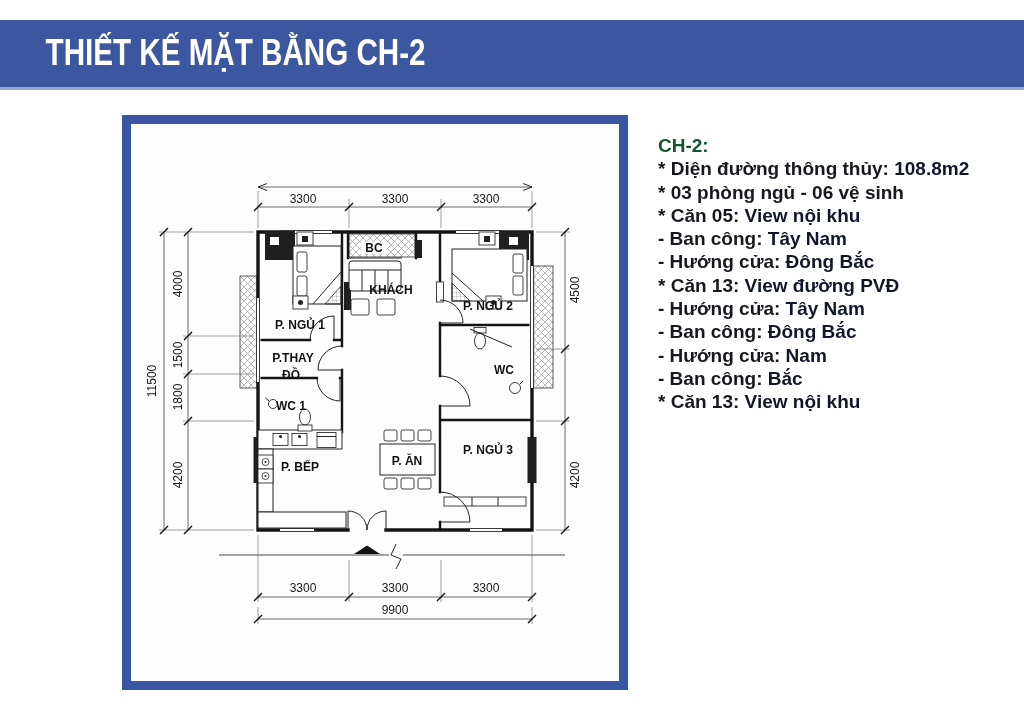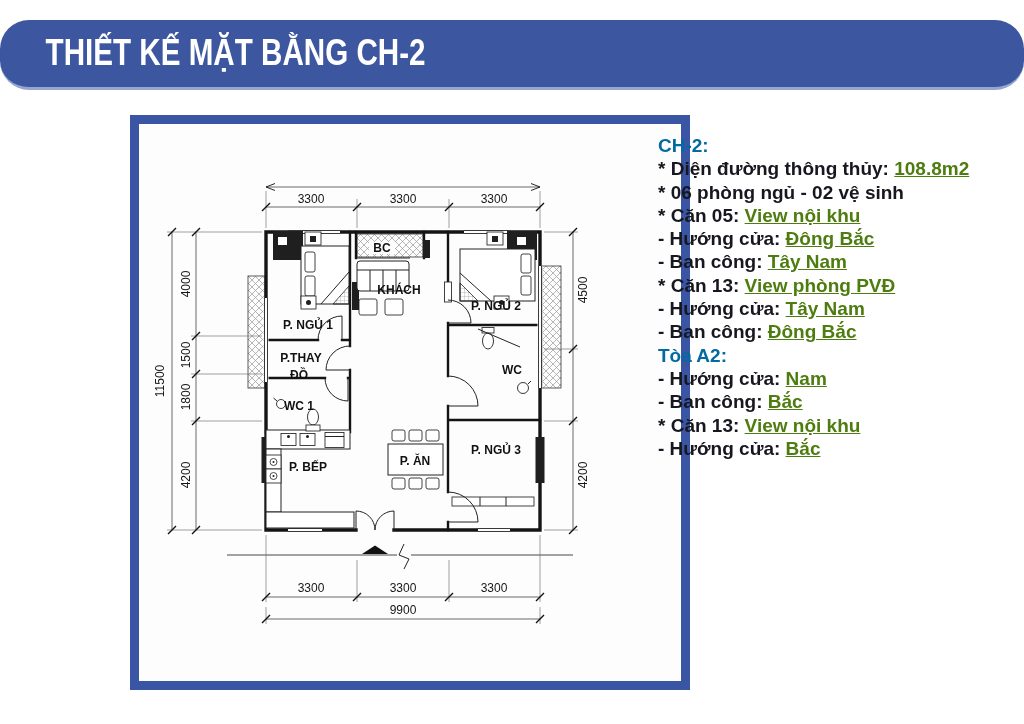--- a/index.html
+++ b/index.html
@@ -2,40 +2,40 @@
 <html><head>
 <meta charset="utf-8">
 <style>
   html,body{margin:0;padding:0;}
   body{
     position:relative;width:1024px;height:724px;background:#ffffff;
     font-family:"Liberation Sans",sans-serif;overflow:hidden;
   }
   .banner{
     position:absolute;left:0;top:20px;width:1024px;height:70px;
-    background:#3d56a0;border-bottom:3px solid #96a6cf;box-sizing:border-box;border-radius:29px;
+    background:#3d56a0;border-bottom:3px solid #96a6cf;box-sizing:border-box;
   }
   .banner .title{
     margin:0;padding-left:57px;line-height:66px;color:#ffffff;
     font-size:37px;font-weight:700;letter-spacing:0px;white-space:nowrap;
     transform:scaleX(0.8);transform-origin:0 50%;
   }
   .frame{
-    position:absolute;left:130px;top:115px;width:560px;height:575px;
+    position:absolute;left:122px;top:115px;width:506px;height:575px;
     border:9px solid #3a55a4;box-sizing:border-box;background:#fdfdfd;
   }
   .frame svg{position:absolute;left:0;top:0;width:472px;height:557px;}
 
   .details{
     position:absolute;left:658px;top:134px;width:350px;
     font-weight:700;font-size:19px;color:#17171f;
   }
   .details .row{height:23.3px;line-height:23.3px;white-space:pre;}
-  .details .head .lab{color:#0369a1;}
-  .details .val{color:#4d7c0f;text-decoration:underline;}
+  .details .head .lab{color:#14532d;}
+  .details .val{color:#0f172a;}
 
   
   .w1{stroke:#141414;stroke-width:3.4;fill:none;stroke-linecap:square}
   .w2{stroke:#141414;stroke-width:2.4;fill:none;stroke-linecap:square}
   .thin{stroke:#222;stroke-width:1;fill:none}
   .fw{stroke:#222;stroke-width:1;fill:#ffffff}
   .f9{stroke:#222;stroke-width:.85;fill:#ffffff}
   .dimline{stroke:#444;stroke-width:.8;fill:none}
   .ext{stroke:#777;stroke-width:.7;fill:none}
   .tick{stroke:#111;stroke-width:1.4;fill:none}
@@ -217,25 +217,23 @@
     <text class="room" x="308" y="471">P. BẾP</text>
     <text class="room" x="415" y="465">P. ĂN</text>
     <text class="room" x="496" y="454">P. NGỦ 3</text>
   </g>
 </svg>
 </div>
 
 <div class="details">
   <div class="row head"><span class="lab">CH-2:</span><span class="val"></span></div>
   <div class="row"><span class="lab">* Diện đường thông thủy: </span><span class="val">108.8m2</span></div>
-  <div class="row"><span class="lab">* 06 phòng ngủ - 02 vệ sinh</span><span class="val"></span></div>
+  <div class="row"><span class="lab">* 03 phòng ngủ - 06 vệ sinh</span><span class="val"></span></div>
   <div class="row"><span class="lab">* Căn 05: </span><span class="val">View nội khu</span></div>
+  <div class="row"><span class="lab">- Ban công: </span><span class="val">Tây Nam</span></div>
   <div class="row"><span class="lab">- Hướng cửa: </span><span class="val">Đông Bắc</span></div>
-  <div class="row"><span class="lab">- Ban công: </span><span class="val">Tây Nam</span></div>
-  <div class="row"><span class="lab">* Căn 13: </span><span class="val">View phòng PVĐ</span></div>
+  <div class="row"><span class="lab">* Căn 13: </span><span class="val">View đường PVĐ</span></div>
   <div class="row"><span class="lab">- Hướng cửa: </span><span class="val">Tây Nam</span></div>
   <div class="row"><span class="lab">- Ban công: </span><span class="val">Đông Bắc</span></div>
-  <div class="row head"><span class="lab">Tòa A2:</span><span class="val"></span></div>
   <div class="row"><span class="lab">- Hướng cửa: </span><span class="val">Nam</span></div>
   <div class="row"><span class="lab">- Ban công: </span><span class="val">Bắc</span></div>
   <div class="row"><span class="lab">* Căn 13: </span><span class="val">View nội khu</span></div>
-  <div class="row"><span class="lab">- Hướng cửa: </span><span class="val">Bắc</span></div>
 </div>
 
 </body></html>

